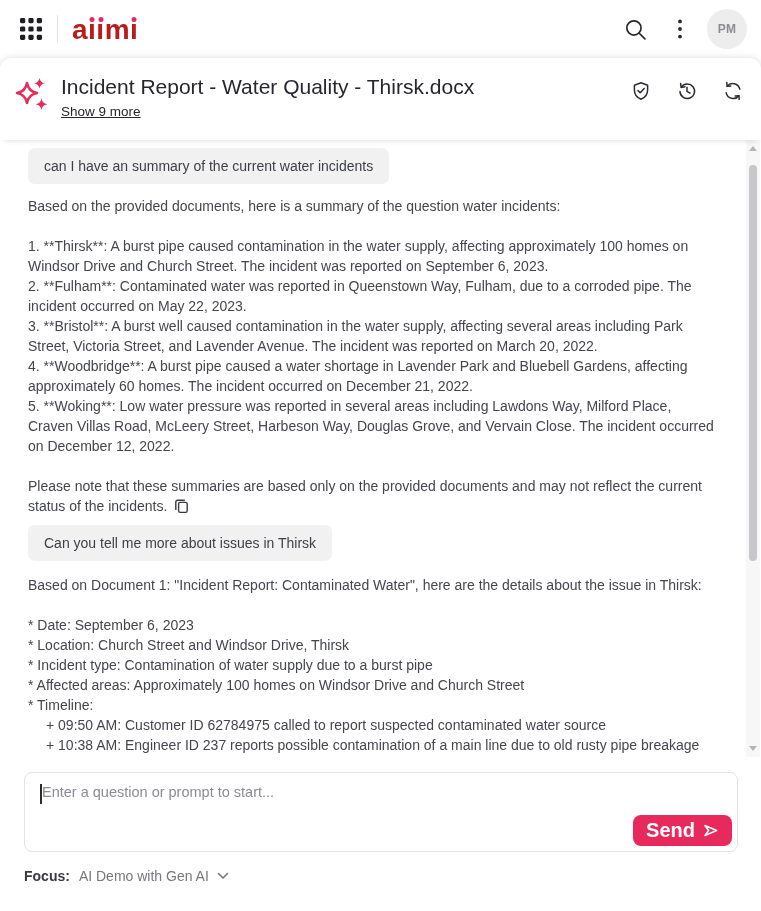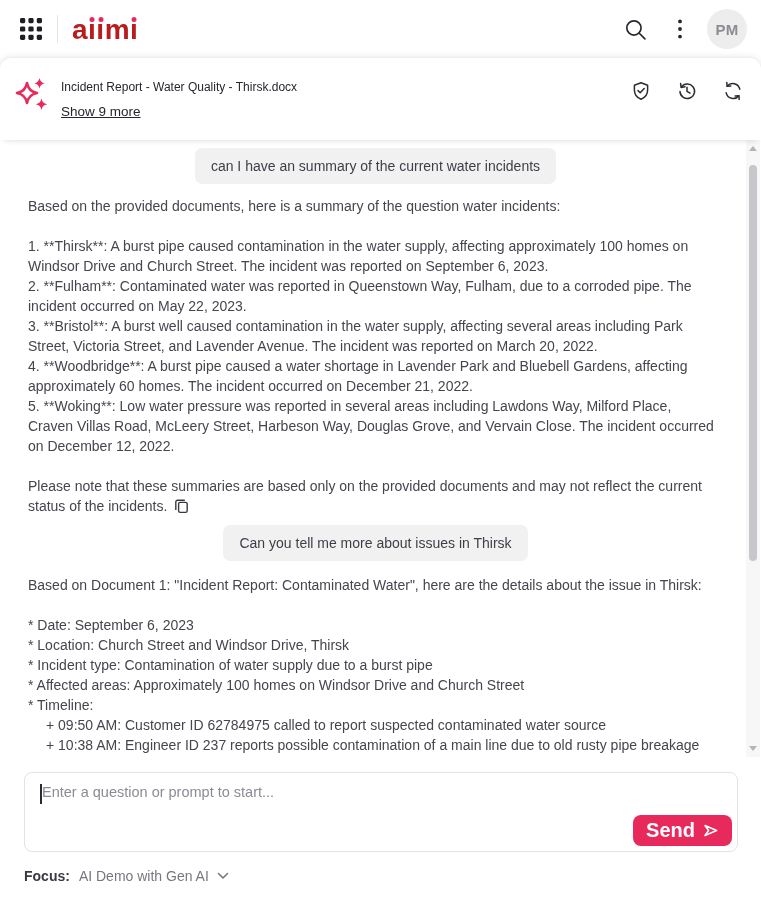--- a/index.html
+++ b/index.html
@@ -8,35 +8,35 @@
 
   
   .topbar { position:absolute; top:0; left:0; width:761px; height:58px; background:#fff; display:flex; align-items:center; padding:0 14px 0 18px; }
   .grid-btn { width:26px; height:26px; display:flex; align-items:center; justify-content:center; background:none; border:none; cursor:pointer; }
   .topbar-divider { width:1px; height:28px; background:#E4E4E8; margin:0 14px 0 13px; }
   .logo { font-size:28px; font-weight:800; color:#b91c1c; letter-spacing:.5px; line-height:1; padding-top:2px; }
   .logo .li { position:relative; display:inline-block; }
   .logo .li::after { content:''; position:absolute; left:50%; transform:translateX(-50%); top:.5px; width:5px; height:5px; border-radius:50%; background:#E62B5D; }
   .topbar-right { margin-left:auto; display:flex; align-items:center; }
   .icon-btn { background:none; border:none; cursor:pointer; display:flex; align-items:center; justify-content:center; padding:4px; }
-  .avatar { width:40px; height:40px; border-radius:50%; background:#EDEDEE; color:#8C8C93; font-size:15px; font-weight:600; display:flex; align-items:center; justify-content:center; letter-spacing:.3px; }
+  .avatar { width:40px; height:40px; border-radius:50%; background:#EDEDEE; color:#8C8C93; font-size:12px; font-weight:600; display:flex; align-items:center; justify-content:center; letter-spacing:.3px; }
 
   
   .card { position:absolute; top:58px; left:0; width:761px; height:853px; background:#fff; border-radius:12px 12px 0 0; box-shadow:0 0 7px rgba(0,0,0,.14); }
 
   
   .doc-header { position:relative; height:82px; display:flex; align-items:flex-start; padding:16px 14px 0 13px; border-radius:12px 12px 0 0; background:#fff; box-shadow:0 4px 6px -4px rgba(0,0,0,.16); z-index:2; }
   .doc-title-wrap { margin-left:10px; padding-top:3px; }
-  .doc-title { font-size:12px; font-weight:500; color:#26262E; line-height:20px; }
+  .doc-title { font-size:21px; font-weight:500; color:#26262E; line-height:20px; }
   .show-more { display:inline-block; margin-top:7px; font-size:13.5px; font-weight:500; color:#26262E; text-decoration:underline; cursor:pointer; }
   .doc-header-icons { margin-left:auto; display:flex; align-items:center; gap:18px; padding-top:3px; }
 
   
   .chat { position:absolute; top:82px; left:0; width:745px; height:617px; overflow:hidden; padding:8px 22px 0 28px; }
-  .row-end { display:flex; justify-content:center; }
+  .row-end { display:flex; justify-content:flex-start; }
   .bubble { background:#F1F1F2; border-radius:7px; padding:8px 16px; font-size:14px; line-height:20px; color:#3E3E47; }
   .ai { font-size:14px; line-height:20px; color:#45454E; max-width:686px; }
   .ai p { margin:0; }
   .sp20 { height:20px; } .sp12 { height:12px; } .sp8 { height:8px; } .sp14 { height:14px; }
   .indent { padding-left:18px; }
   .copy-btn { background:none; border:none; cursor:pointer; padding:0; margin-left:7px; vertical-align:-3px; }
 
   
   .scrollbar { position:absolute; top:82px; right:1px; width:14px; height:617px; background:#F7F7F8; }
   .scroll-arrow { position:absolute; left:50%; transform:translateX(-50%); width:0; height:0; border-left:4.5px solid transparent; border-right:4.5px solid transparent; cursor:pointer; }

